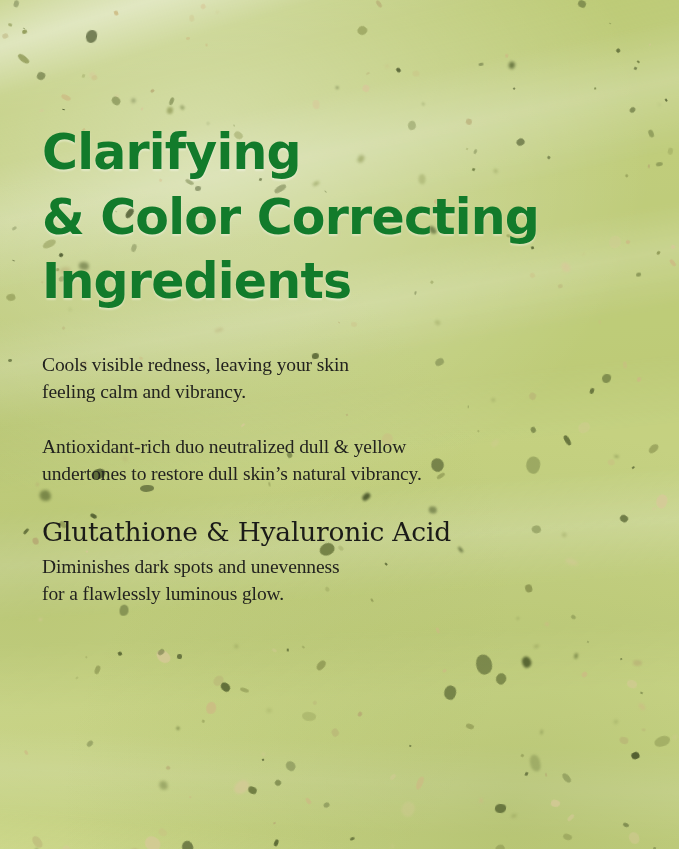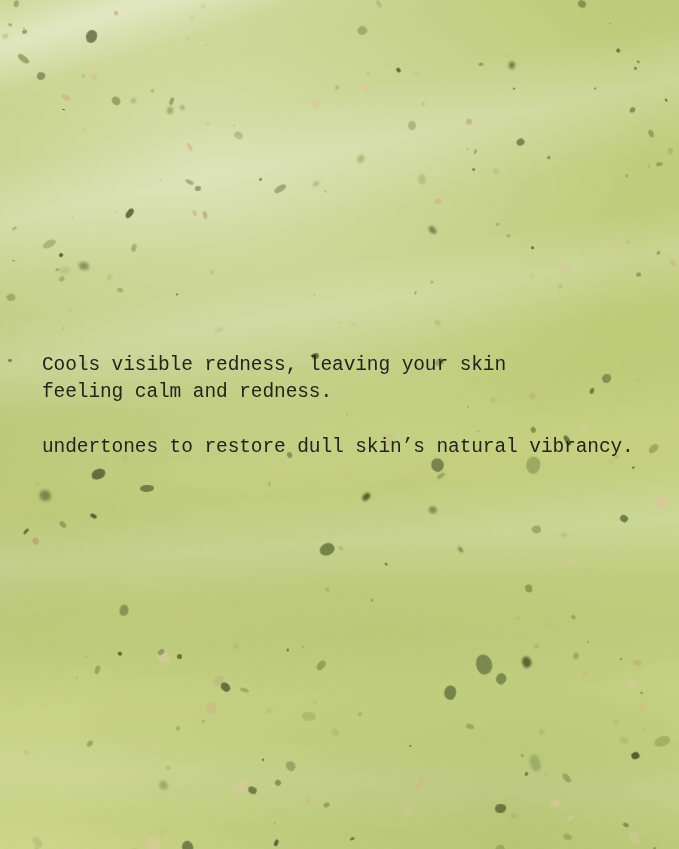--- a/index.html
+++ b/index.html
@@ -121,21 +121,21 @@
   .ing-name {
     font-family: "DejaVu Serif", serif;
     font-weight: 400;
     font-size: 26.5px;
     line-height: 1.18;
     color: #1b1b18;
     margin: 0 0 7px 0;
     letter-spacing: -0.2px;
   }
   .ing-desc {
-    font-family: Liberation Mono, monospace;
+    font-family: Liberation Serif, serif;
     font-weight: 400;
     font-size: 19.5px;
     line-height: 1.38;
     color: #23231f;
     margin: 0;
     letter-spacing: -0.1px;
   }
   .ing-desc .l { display: block; }
 </style>
 </head>
@@ -420,32 +420,45 @@
       <i class="fleck" style="left:315.7px;top:661.8px;width:10.7px;height:6.7px;background:#8a9450;transform:rotate(136deg);opacity:0.77;filter:blur(0.2px);"></i>
       <i class="fleck" style="left:627.8px;top:832.5px;width:12.0px;height:10.2px;background:#d8c99a;transform:rotate(77deg);opacity:0.45;filter:blur(0.2px);"></i>
       <i class="fleck" style="left:146.4px;top:835.9px;width:13.6px;height:15.7px;background:#d8c99a;transform:rotate(122deg);opacity:0.69;filter:blur(0.2px);"></i>
       <i class="fleck" style="left:653.8px;top:736.4px;width:16.2px;height:10.3px;background:#8a9450;transform:rotate(166deg);opacity:0.50;filter:blur(0.2px);"></i>
       <i class="fleck" style="left:361.9px;top:493.8px;width:8.8px;height:5.7px;background:#3d4a22;transform:rotate(143deg);opacity:0.83;filter:blur(1.1px);"></i>
       <i class="fleck" style="left:627.7px;top:679.4px;width:7.9px;height:10.0px;background:#d8c99a;transform:rotate(100deg);opacity:0.53;filter:blur(0.2px);"></i>
     </div>
 
   <div class="content">
 
+    <h1 class="headline">
+      <span class="line">Clarifying</span>
+      <span class="line">&amp; Color Correcting</span>
+      <span class="line">Ingredients</span>
+    </h1>
 
     <div class="ingredients">
 
       <div class="ingredient">
         <p class="ing-desc">
           <span class="l">Cools visible redness, leaving your skin</span>
-          <span class="l">feeling calm and redness.</span>
+          <span class="l">feeling calm and vibrancy.</span>
         </p>
       </div>
 
       <div class="ingredient">
         <p class="ing-desc">
+          <span class="l">Antioxidant-rich duo neutralized dull &amp; yellow</span>
           <span class="l">undertones to restore dull skin’s natural vibrancy.</span>
         </p>
       </div>
 
+      <div class="ingredient">
+        <p class="ing-name">Glutathione &amp; Hyaluronic Acid</p>
+        <p class="ing-desc">
+          <span class="l">Diminishes dark spots and unevenness</span>
+          <span class="l">for a flawlessly luminous glow.</span>
+        </p>
+      </div>
 
     </div>
   </div>
 </div>
 
 </body></html>

